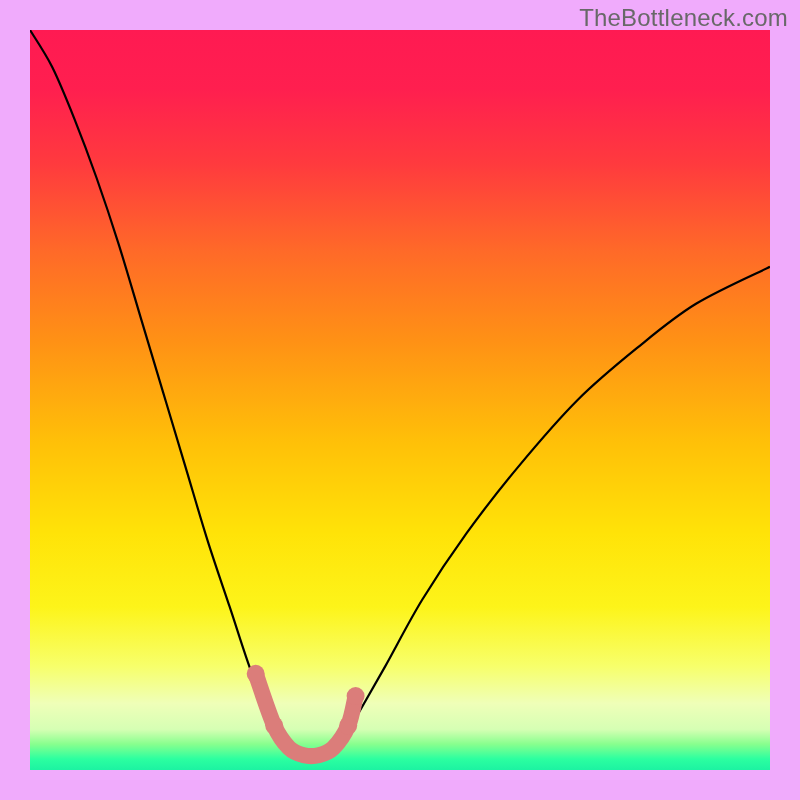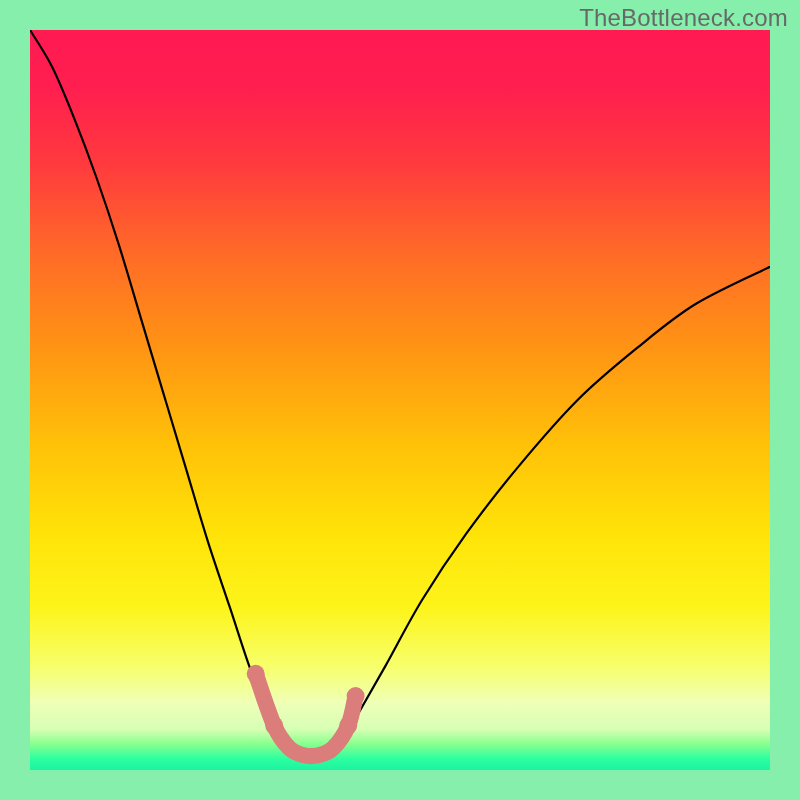--- a/index.html
+++ b/index.html
@@ -8,21 +8,21 @@
     width: 800px;
     height: 800px;
     background: #000000;
     overflow: hidden;
     font-family: Arial, Helvetica, sans-serif;
   }
   .frame {
     position: relative;
     width: 800px;
     height: 800px;
-    background: #86efac;
+    background: #f0abfc;
   }
   .watermark {
     position: absolute;
     top: 4px;
     right: 12px;
     color: #686868;
     font-size: 24px;
     font-weight: 400;
     letter-spacing: 0.2px;
     z-index: 10;

